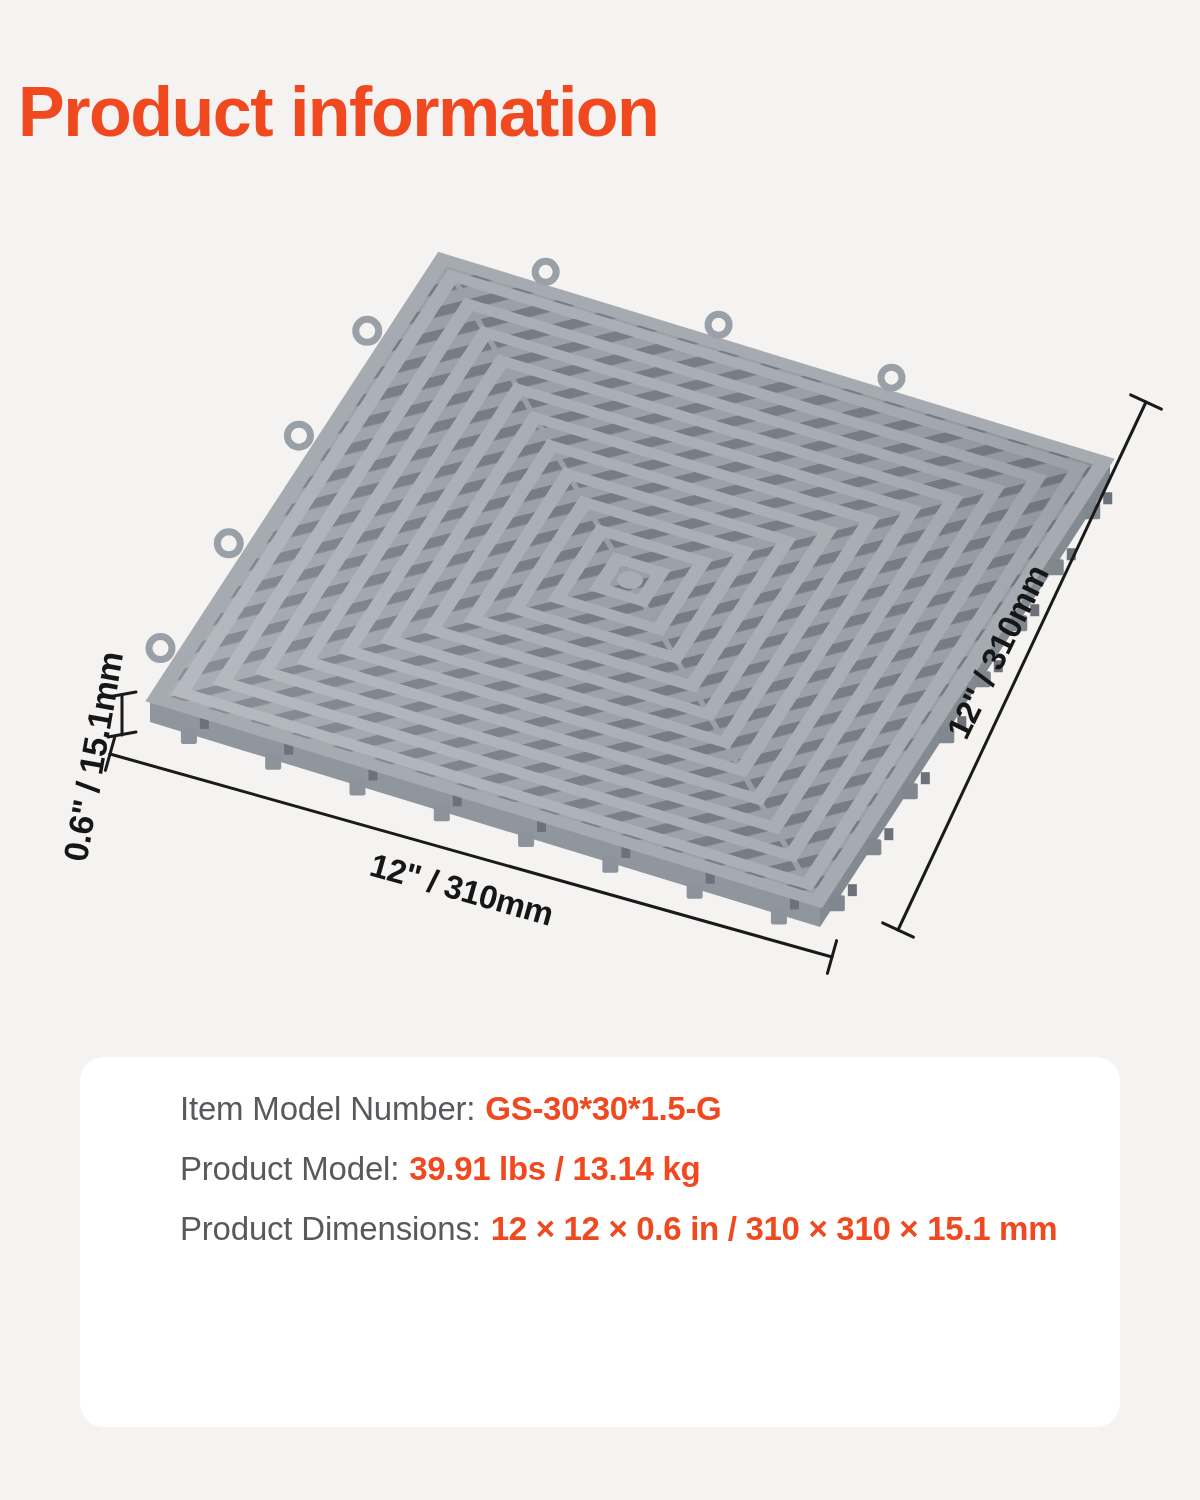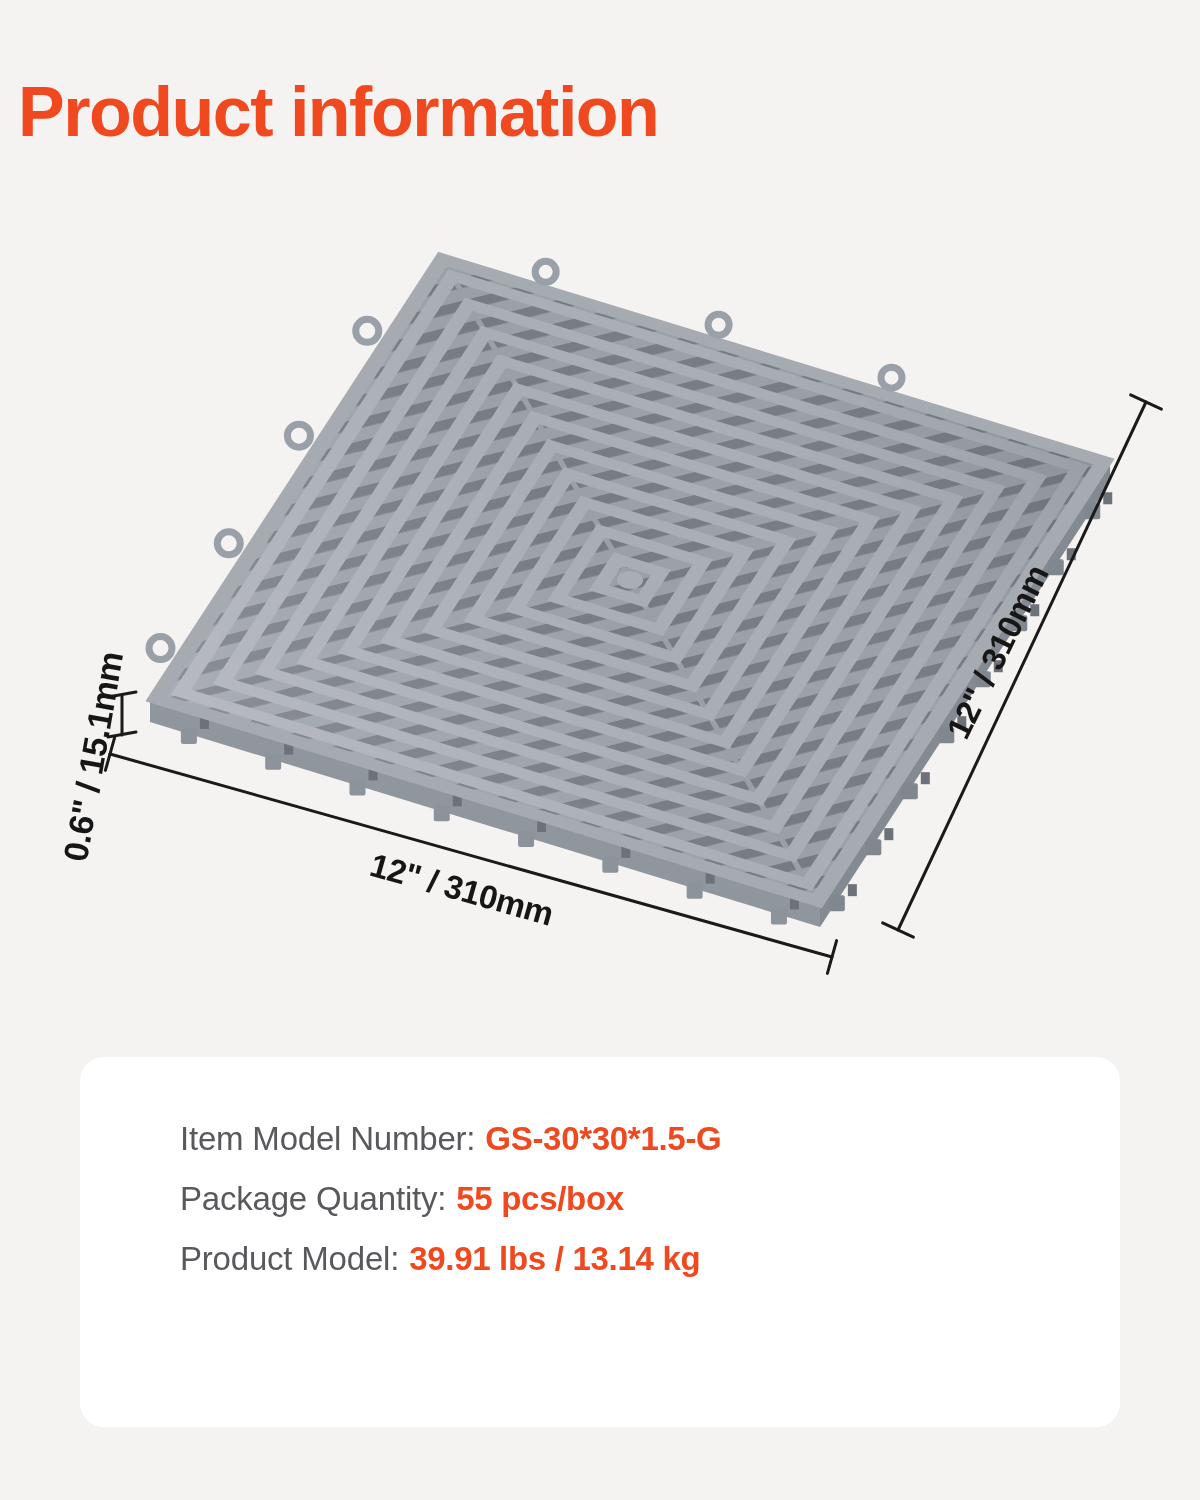--- a/index.html
+++ b/index.html
@@ -14,21 +14,21 @@
     padding-left:18px;
   }
   svg.hero{position:absolute;top:0;left:0;}
   .dim-text{
     font-size:33px;font-weight:bold;fill:#161616;letter-spacing:-0.5px;
     font-family:"Liberation Sans","DejaVu Sans",sans-serif;
   }
   .card{
     position:absolute;left:80px;top:1057px;width:1040px;height:370px;
     background:#ffffff;border-radius:24px;box-sizing:border-box;
-    padding:64px 50px 0 100px;display:flex;flex-direction:column;gap:25px;
+    padding:34px 50px 0 100px;display:flex;flex-direction:column;gap:25px;
   }
   .spec-row{font-size:33px;line-height:35px;color:#58595c;letter-spacing:-0.2px;white-space:nowrap;}
   .spec-row .val{color:#f0481f;font-weight:bold;margin-left:10px;letter-spacing:-0.3px;}
 </style>
 </head>
 <body>
 
 <div class="canvas">
 
   <div class="title">Product information</div>
@@ -135,17 +135,17 @@
       <line x1="108" y1="737" x2="136" y2="732"></line>
     </g>
 
     <text class="dim-text" text-anchor="middle" dominant-baseline="middle" transform="translate(1000,653) rotate(-63.8)">12" / 310mm</text>
     <text class="dim-text" text-anchor="middle" dominant-baseline="middle" transform="translate(461,892) rotate(15.7)">12" / 310mm</text>
     <text class="dim-text" text-anchor="middle" dominant-baseline="middle" style="font-size:34px" transform="translate(96,757) rotate(-80)">0.6" / 15.1mm</text>
   </svg>
 
   <div class="card">
     <div class="spec-row"><span class="lbl">Item Model Number:</span><span class="val">GS-30*30*1.5-G</span></div>
-    <div class="spec-row"><span class="lbl">Package Quantity:</span><span class="val">55 pcs/box</span></div>
     <div class="spec-row"><span class="lbl">Product Model:</span><span class="val">39.91 lbs / 13.14 kg</span></div>
+    <div class="spec-row"><span class="lbl">Product Dimensions:</span><span class="val">12 × 12 × 0.6 in / 310 × 310 × 15.1 mm</span></div>
   </div>
 
 </div>
 
 </body></html>

